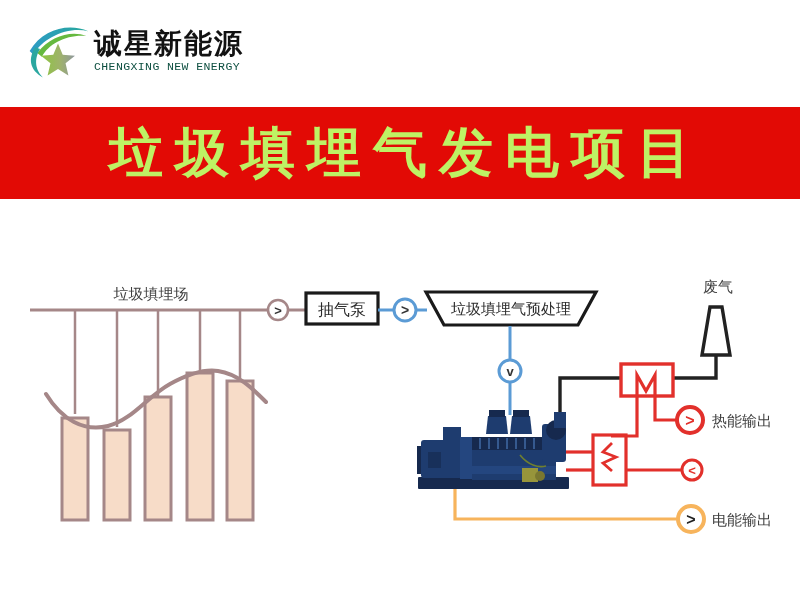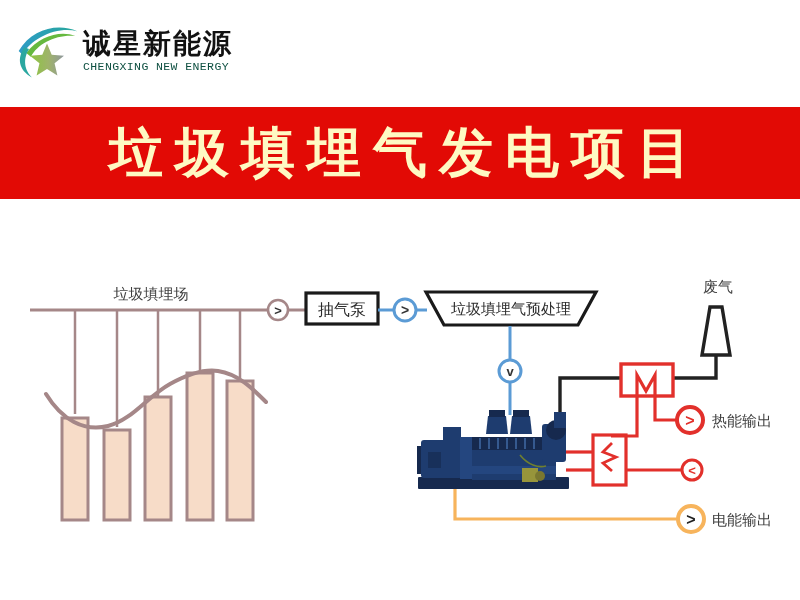--- a/index.html
+++ b/index.html
@@ -3,39 +3,39 @@
 <meta charset="utf-8">
 <style>
   html,body{margin:0;padding:0;}
   body{
     width:800px;height:600px;position:relative;overflow:hidden;
     background:#ffffff;
     font-family:"Liberation Sans","DejaVu Sans",sans-serif;
   }
   
   .logo{
-    position:absolute;left:13px;top:12px;width:240px;height:78px;
+    position:absolute;left:24px;top:12px;width:240px;height:78px;
     display:flex;align-items:center;
   }
   .logo-icon{width:68px;height:68px;flex:0 0 auto;margin-right:2px;}
   .logo-text{display:flex;flex-direction:column;justify-content:center;}
   .logo-cn{
     font-size:28px;font-weight:bold;color:#121212;letter-spacing:2px;line-height:30px;
   }
   .logo-en{
     font-family:Liberation Mono, monospace;
     font-size:11.5px;color:#0d4f40;letter-spacing:0.4px;margin-top:1px;white-space:nowrap;
   }
   
   .banner{
     position:absolute;left:0;top:107px;width:800px;height:92px;
     background:#E20A05;display:flex;align-items:center;justify-content:center;
   }
   .banner-title{
-    color:#fef9c3;font-size:54px;font-weight:bold;letter-spacing:12px;
+    color:#bef264;font-size:54px;font-weight:bold;letter-spacing:12px;
     text-indent:12px;white-space:nowrap;
   }
   
   .diagram{position:absolute;left:0;top:0;width:800px;height:600px;}
   svg text{font-family:"Liberation Sans","DejaVu Sans",sans-serif;}
 </style>
 </head>
 <body>
 
 <div class="logo">

